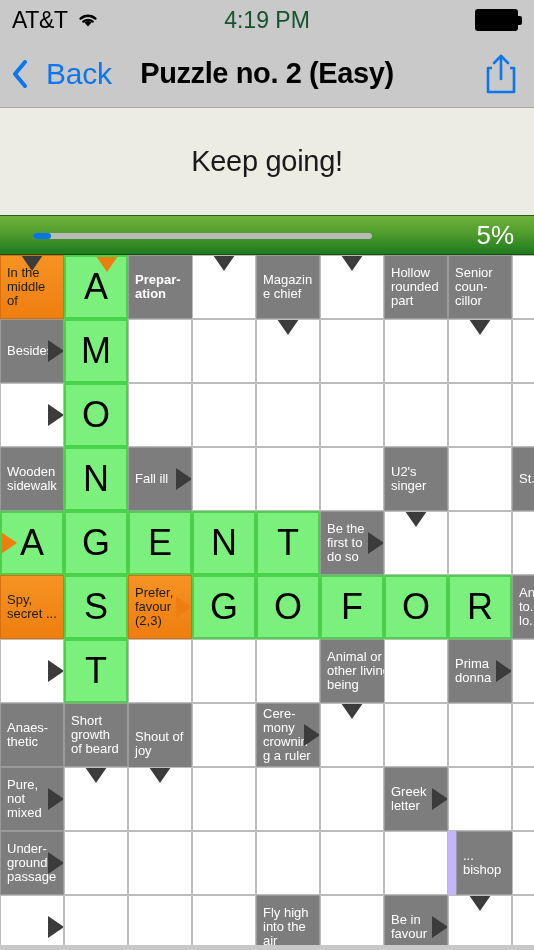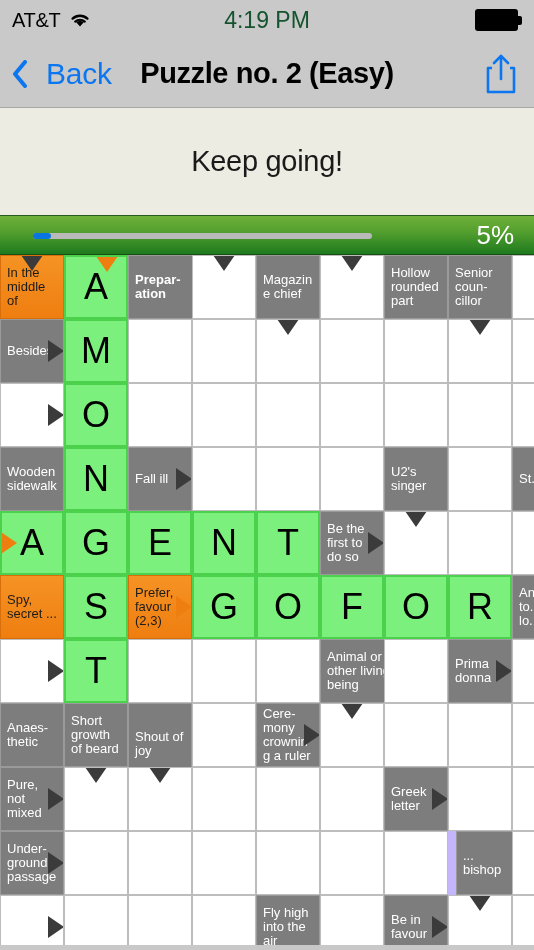--- a/index.html
+++ b/index.html
@@ -23,21 +23,21 @@
   .statusbar {
     height: 40px;
     background: #c9c9c9;
     display: flex;
     align-items: center;
     position: relative;
     padding: 0 12px;
     box-sizing: border-box;
   }
   .sb-left { display: flex; align-items: center; gap: 8px; }
-  .carrier { font-size: 20px; color: #000; letter-spacing: -0.3px; }
+  .carrier { font-size: 23px; color: #000; letter-spacing: -0.3px; }
   .wifi { width: 24px; height: 18px; position: relative; display: inline-block; }
   .sb-time {
     position: absolute; left: 0; right: 0; text-align: center;
     font-size: 23px; color: #14532d; font-weight: 400;
   }
   .sb-right { margin-left: auto; display: flex; align-items: center; }
   .battery {
     width: 47px; height: 22px; border: 0; background: transparent;
     position: relative; display: inline-block;
   }

